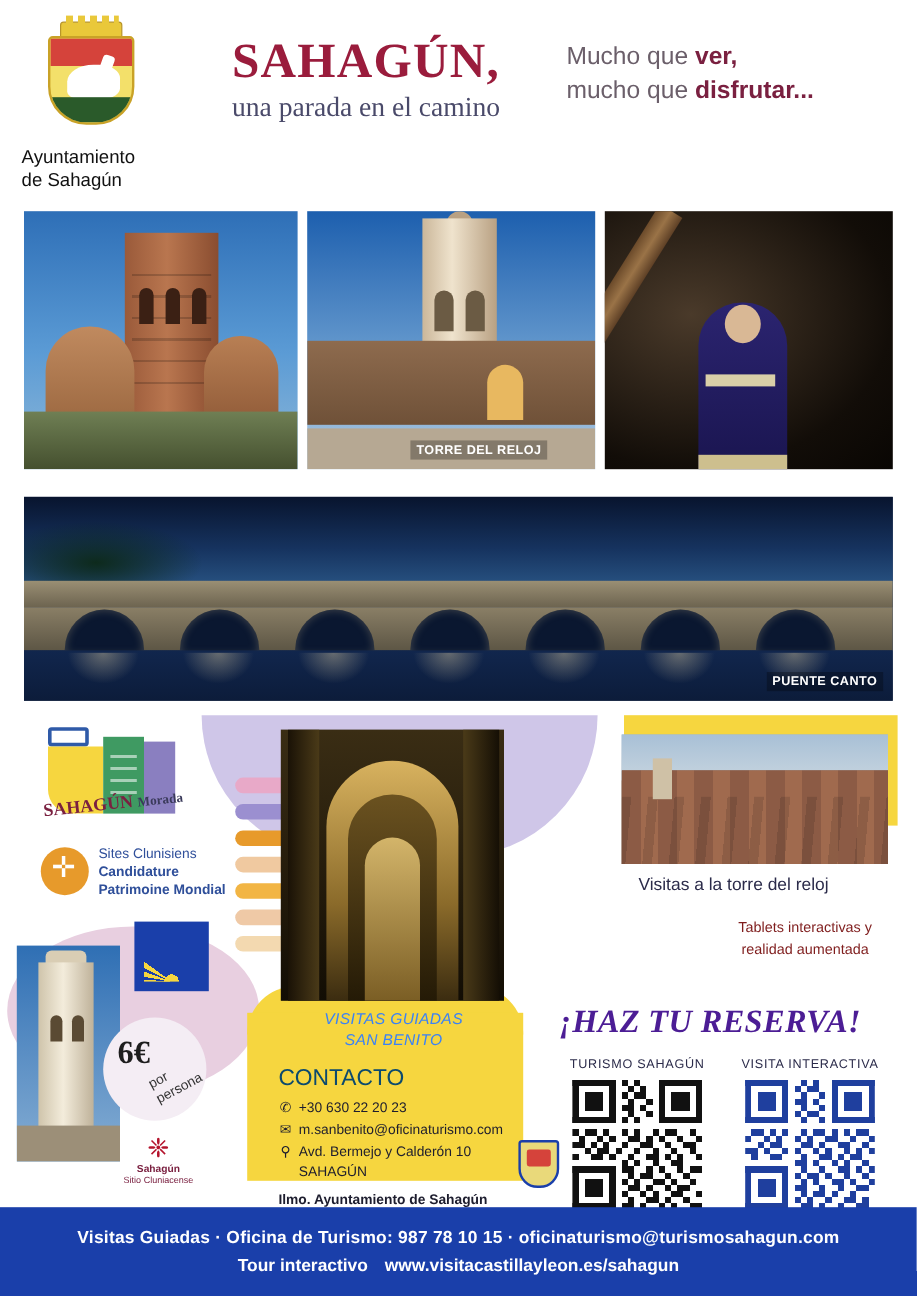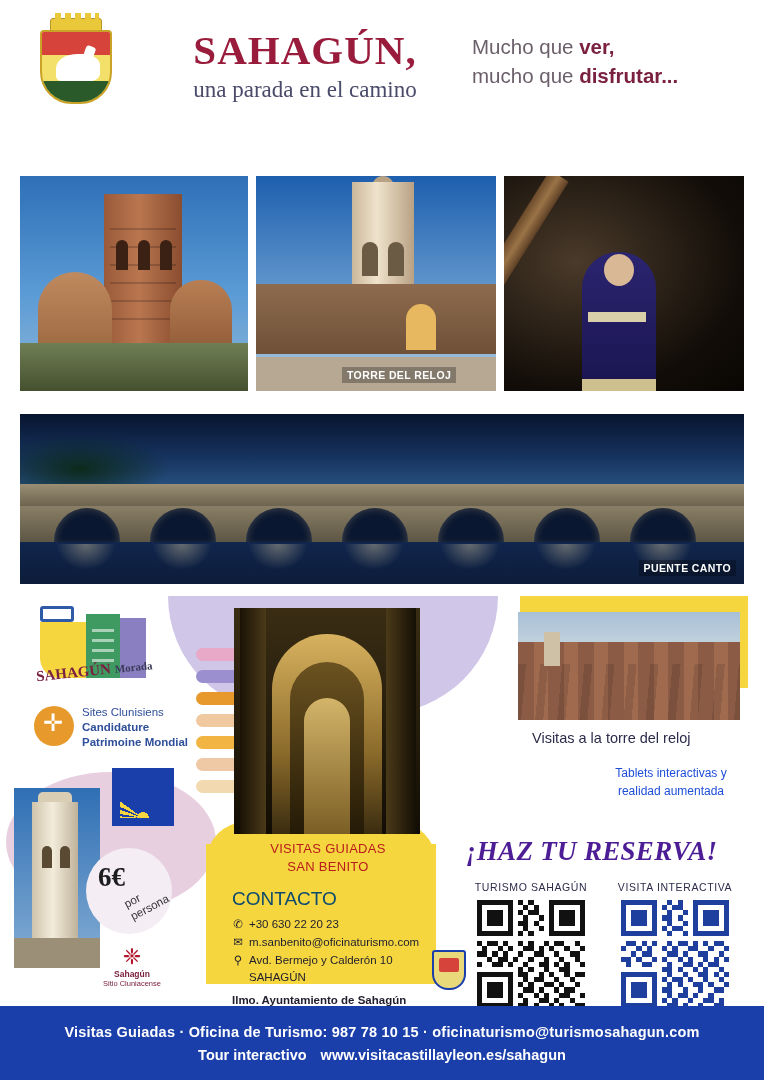--- a/index.html
+++ b/index.html
@@ -392,22 +392,22 @@
     background: linear-gradient(90deg,#4a3a18,#150f05);
   }
 
   
   .pills { position: absolute; left: 196px; top: 34px; width: 60px; }
   .pill { height: 13px; border-radius: 7px; margin-bottom: 9px; }
 
   
   .visitas-guiadas {
     position: absolute; left: 234px; top: 248px; width: 188px;
-    text-align: center; font-size: 13px; color: #b91c1c;
-    line-height: 1.35; letter-spacing: .3px;
+    text-align: center; font-size: 13px; color: #3b82f6;
+    line-height: 1.35; letter-spacing: .3px; font-style: italic;
   }
 
   
   .reloj-photo {
     position: absolute; left: 518px; top: 20px; width: 222px; height: 108px;
     overflow: hidden; background: linear-gradient(#9fb8cf 0%, #8aa0b4 35%, #7a6352 36%, #6a4e3d 100%);
   }
   .rp-sky { position:absolute; left:0; top:0; width:100%; height:34px;
     background: linear-gradient(#a8c0d6,#c3d2de); }
   .rp-roofs {
@@ -424,21 +424,21 @@
     position: absolute; left: 26px; top: 20px; width: 16px; height: 34px;
     background: #cfc1a6;
   }
 
   .reloj-label {
     position: absolute; left: 532px; top: 138px;
     font-size: 14.5px; color: #2b2b4a; font-weight: normal;
   }
   .tablets-label {
     position: absolute; left: 596px; top: 172px; width: 150px;
-    font-size: 12px; color: #1d4ed8; line-height: 1.5; text-align: center;
+    font-size: 12px; color: #7f1d1d; line-height: 1.5; text-align: center;
   }
 
   
   .contacto {
     position: absolute; left: 232px; top: 296px; width: 212px;
   }
   .contacto h3 {
     font-size: 19px; color: #0c4a6e; font-weight: normal; margin-bottom: 6px;
   }
   .contacto .row {
@@ -498,20 +498,24 @@
 
   <div class="crest">
     <div class="crest-crown"></div>
     <div class="crest-shield">
       <div class="crest-band"></div>
       <div class="crest-horse"></div>
       <div class="crest-band2"></div>
     </div>
   </div>
 
+  <div class="muni">
+    <div>Ayuntamiento</div>
+    <div>de Sahagún</div>
+  </div>
 
   <div class="title-block">
     <div class="title-main">SAHAGÚN,</div>
     <div class="title-sub">una parada en el camino</div>
   </div>
 
   <div class="tagline">
     <div>
       <span class="soft">Mucho que </span><b>ver,</b>
     </div>

